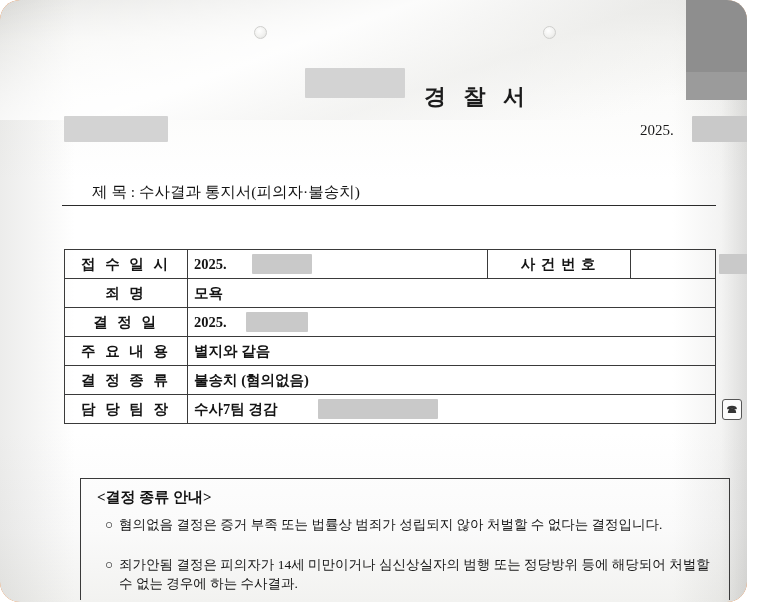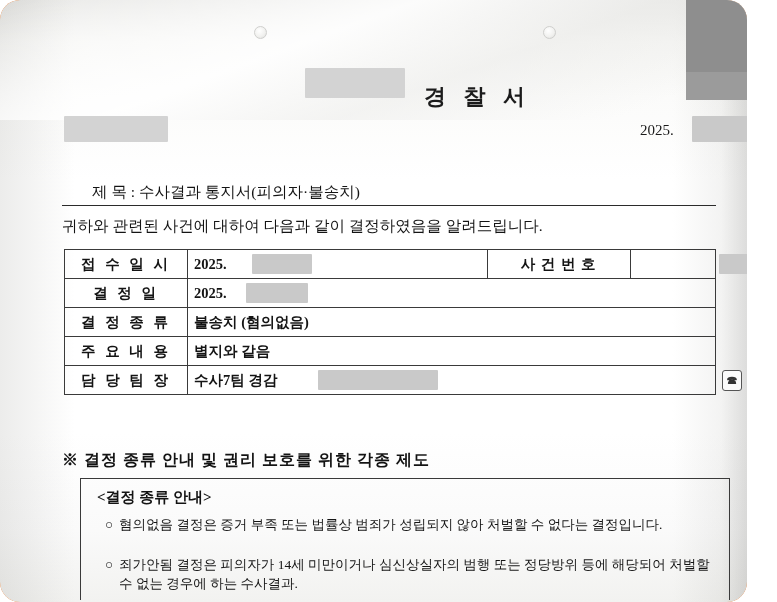--- a/index.html
+++ b/index.html
@@ -221,76 +221,80 @@
   <div class="redact light" style="left:64px; top:116px; width:104px; height:26px;"></div>
 
   <div class="abs" id="doc-title">경 찰 서</div>
 
   <div class="abs" id="doc-date">2025. </div>
   <div class="redact" style="left:692px; top:116px; width:66px; height:26px;"></div>
 
   <div class="abs" id="subject-line">제 목 : 수사결과 통지서(피의자·불송치)</div>
   <div id="hr-under-subject"></div>
 
-  <div class="abs" id="intro-line">귀하와 관련된 사건에 대하여 다음과 같이 결정하였음을 알려드립니다.</div>
 
   <table id="info-table">
     <tbody>
       <tr>
         <td class="label">접 수 일 시</td>
         <td class="value">
           <span class="cellwrap">
             <span>2025.</span>
             <span class="redact" style="left:58px; top:3px; width:60px; height:20px;"></span>
           </span>
         </td>
         <td class="label tight" style="width:130px;">사 건 번 호</td>
         <td class="value">
           <span class="cellwrap">
             <span class="redact" style="left:82px; top:3px; width:74px; height:20px;"></span>
 
           </span>
         </td>
       </tr>
       <tr>
+        <td class="label">죄        명</td>
+        <td class="value" colspan="3">
+          <span class="cellwrap">모욕</span>
+        </td>
+      </tr>
+      <tr>
         <td class="label">결 정 일</td>
         <td class="value" colspan="3">
           <span class="cellwrap">
             <span>2025.</span>
             <span class="redact" style="left:52px; top:3px; width:62px; height:20px;"></span>
           </span>
         </td>
       </tr>
       <tr>
+        <td class="label">주 요 내 용</td>
+        <td class="value" colspan="3">
+          <span class="cellwrap">별지와 같음</span>
+        </td>
+      </tr>
+      <tr>
         <td class="label">결 정 종 류</td>
         <td class="value" colspan="3">
           <span class="cellwrap">불송치 (혐의없음)</span>
-        </td>
-      </tr>
-      <tr>
-        <td class="label">주 요 내 용</td>
-        <td class="value" colspan="3">
-          <span class="cellwrap">별지와 같음</span>
         </td>
       </tr>
       <tr>
         <td class="label">담 당 팀 장</td>
         <td class="value" colspan="3">
           <span class="cellwrap">
             <span>수사7팀  경감 </span>
             <span class="redact" style="left:124px; top:3px; width:120px; height:20px;"></span>
             <span class="phone-icon">☎</span>
             <span class="redact" style="left:556px; top:3px; width:86px; height:20px;"></span>
           </span>
         </td>
       </tr>
     </tbody>
   </table>
 
-  <div class="abs" id="policy-heading">※  결정 종류 안내 및 권리 보호를 위한 각종 제도</div>
 
   <div id="notice-box">
     <div id="notice-title">&lt;결정 종류 안내&gt;</div>
 
     <div class="notice-item" id="notice-item-0">
       <span class="bullet">○</span>
       <span class="body">혐의없음 결정은 증거 부족 또는 법률상 범죄가 성립되지 않아 처벌할 수 없다는 결정입니다.</span>
     </div>
 
     <div class="notice-item" id="notice-item-1">

